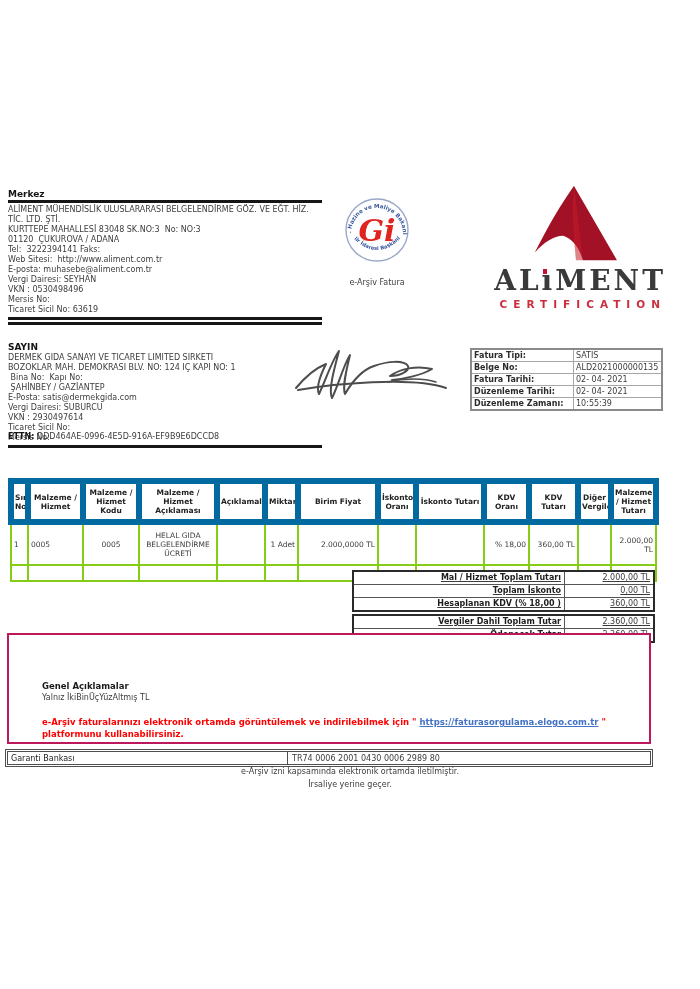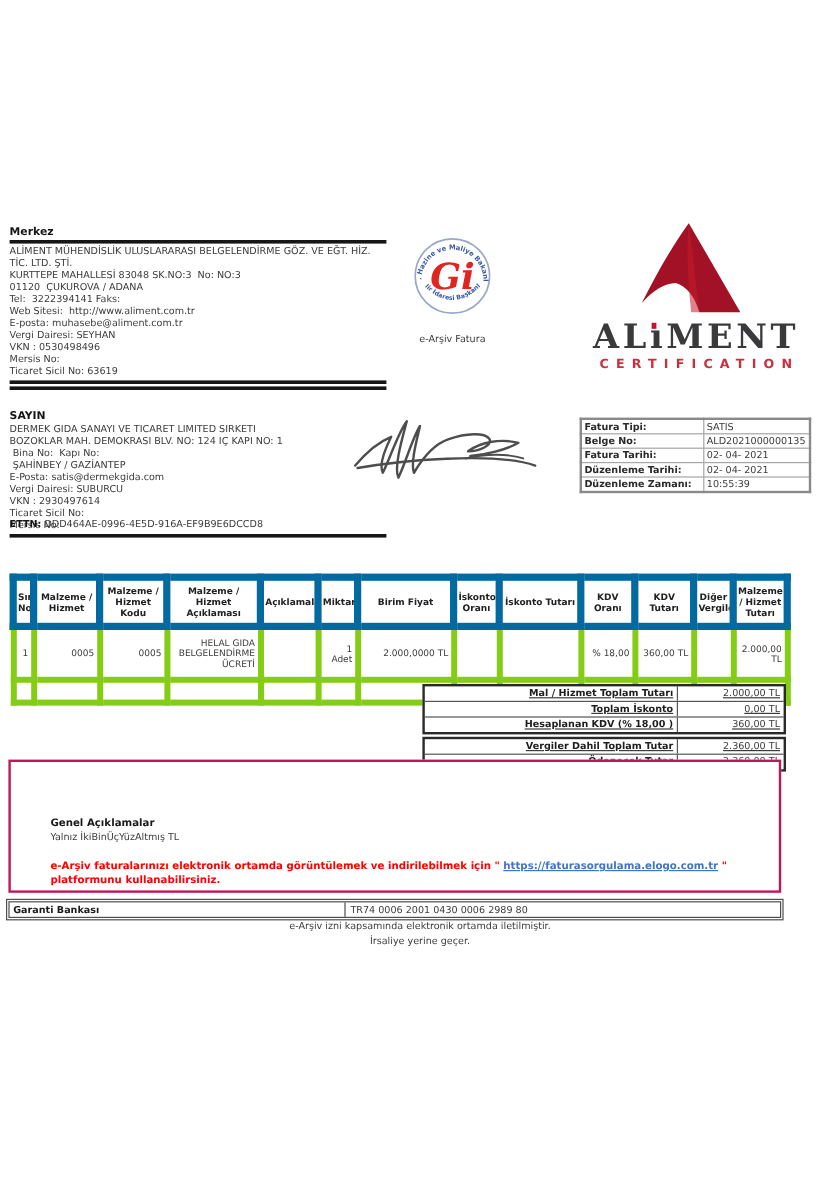--- a/index.html
+++ b/index.html
@@ -10,40 +10,40 @@
   .blk-heading{font-weight:bold;font-size:9px;color:#141414;line-height:12px;}
   .addr-line{line-height:10px;white-space:pre-wrap;}
   
   .info-tbl{border-collapse:collapse;width:193px;border:2px solid #8a8a8a;}
   .info-tbl td{border:1px solid #a6a6a6;height:11px;padding:0 2px;font-size:8px;background:#fff;}
   .info-lbl{font-weight:bold;color:#2b2b2b;width:97px;}
   
   .items-tbl{border-collapse:collapse;table-layout:fixed;width:645px;border:2px solid #1c1c1c;background:#fff;}
   .items-tbl th{border:6px solid #0369a1;font-size:7.5px;font-weight:bold;color:#222;
                 text-align:center;vertical-align:middle;height:33px;padding:1px;line-height:9px;overflow:hidden;}
-  .items-tbl td{border:5px solid #84cc16;font-size:7.5px;vertical-align:middle;height:37px;
-                padding:1px 2px;line-height:9px;overflow:hidden;text-align:right;}
+  .items-tbl td{border:2px solid #84cc16;font-size:7.5px;vertical-align:middle;height:37px;
+                padding:1px 2px;line-height:9px;overflow:hidden;}
   .items-tbl tr.empty td{height:12px;}
   .al{text-align:left}.ac{text-align:center}.ar{text-align:right}
   
   .tot-box{border:2px solid #2a2a2a;background:#fff;}
   .tot-row{display:flex;}
   .tot-row + .tot-row{border-top:1px solid #555;}
   .tot-label{flex:1;font-weight:bold;color:#1e1e1e;text-align:right;padding:1px 3px;font-size:8px;line-height:10px;}
   .tot-val{width:82px;text-align:right;padding:1px 3px;border-left:1px solid #555;font-size:8px;line-height:10px;}
   
   .notes-box{border:2px solid #be185d;background:#fff;}
   .notes-heading{font-weight:bold;color:#1a1a1a;font-size:8.5px;line-height:11px;}
   .notes-amount{font-size:8px;line-height:11px;}
   .red-note{color:#ff0000;font-weight:bold;font-size:8.5px;line-height:12px;width:600px;}
   .red-note a{color:#4472c4;text-decoration:underline;font-weight:bold;}
   
   .bank{border:1px solid #4f4f4f;padding:1px;width:648px;box-sizing:border-box;}
   .bank-in{border:1px solid #4f4f4f;display:flex;height:12px;align-items:center;}
-  .bank-name{width:276px;border-right:1px solid #4f4f4f;font-weight:bold;color:#1c1c1c;
+  .bank-name{width:276px;border-right:1px solid #4f4f4f;font-weight:normal;color:#1c1c1c;
              padding:0 0 0 3px;height:100%;display:flex;align-items:center;font-size:8px;}
   .bank-iban{padding-left:4px;font-size:8px;}
   .footer-line{width:700px;text-align:center;font-size:8px;line-height:12px;color:#3c3c3c;}
   
   .logo-wrap{width:184px;text-align:right;}
   .logo-word{font-family:"DejaVu Serif",serif;font-size:28px;font-weight:bold;color:#3a3a3c;
              letter-spacing:3px;line-height:30px;white-space:nowrap;}
   .logo-i{position:relative;display:inline-block;}
   .logo-i .dot{position:absolute;left:1px;top:3px;width:4px;height:5px;background:#c41230;}
   .logo-sub{font-size:10.5px;font-weight:bold;color:#c9303e;letter-spacing:6px;line-height:13px;margin-top:2px;white-space:nowrap;}
@@ -123,21 +123,21 @@
   </div>
 
   <svg class="abs" style="left:292px;top:338px;" width="162" height="70" viewBox="0 0 162 70">
     <path d="M4,50 C14,38 24,30 34,26 C28,38 24,50 27,56 C33,44 40,22 47,13 C43,28 36,52 40,60
              C46,48 52,26 58,17 C55,30 50,48 53,56 C60,44 70,32 82,28 C96,23 112,22 116,28
              C118,33 108,38 98,38 C108,31 124,27 140,31 C130,37 112,41 100,42" fill="none" stroke="#4d4d4d" stroke-width="2" stroke-linecap="round" stroke-linejoin="round"></path>
     <path d="M6,52 C40,46 120,38 154,50" fill="none" stroke="#4d4d4d" stroke-width="2" stroke-linecap="round"></path>
     <path d="M96,44 C112,40 132,40 144,44" fill="none" stroke="#4d4d4d" stroke-width="1.6" stroke-linecap="round"></path>
   </svg>
 
-  <div class="abs" style="left:483px;top:348px;">
+  <div class="abs" style="left:470px;top:348px;">
     <table class="info-tbl">
       <tbody>
           <tr>
         <td class="info-lbl">Fatura Tipi:</td>
         <td>SATIS</td>
       </tr>
       <tr>
         <td class="info-lbl">Belge No:</td>
         <td>ALD2021000000135</td>
       </tr>

